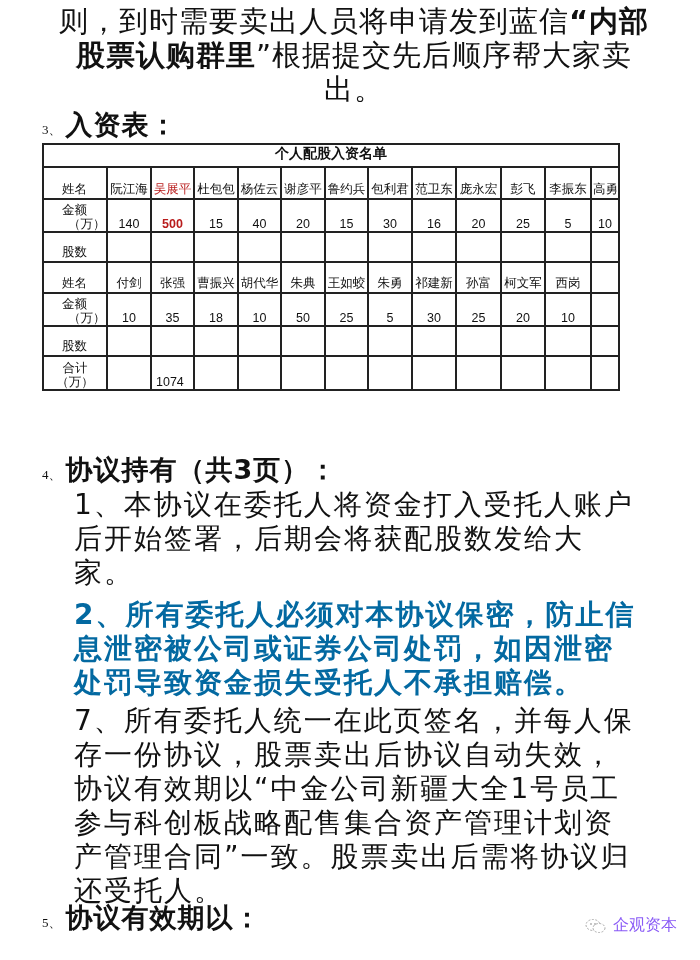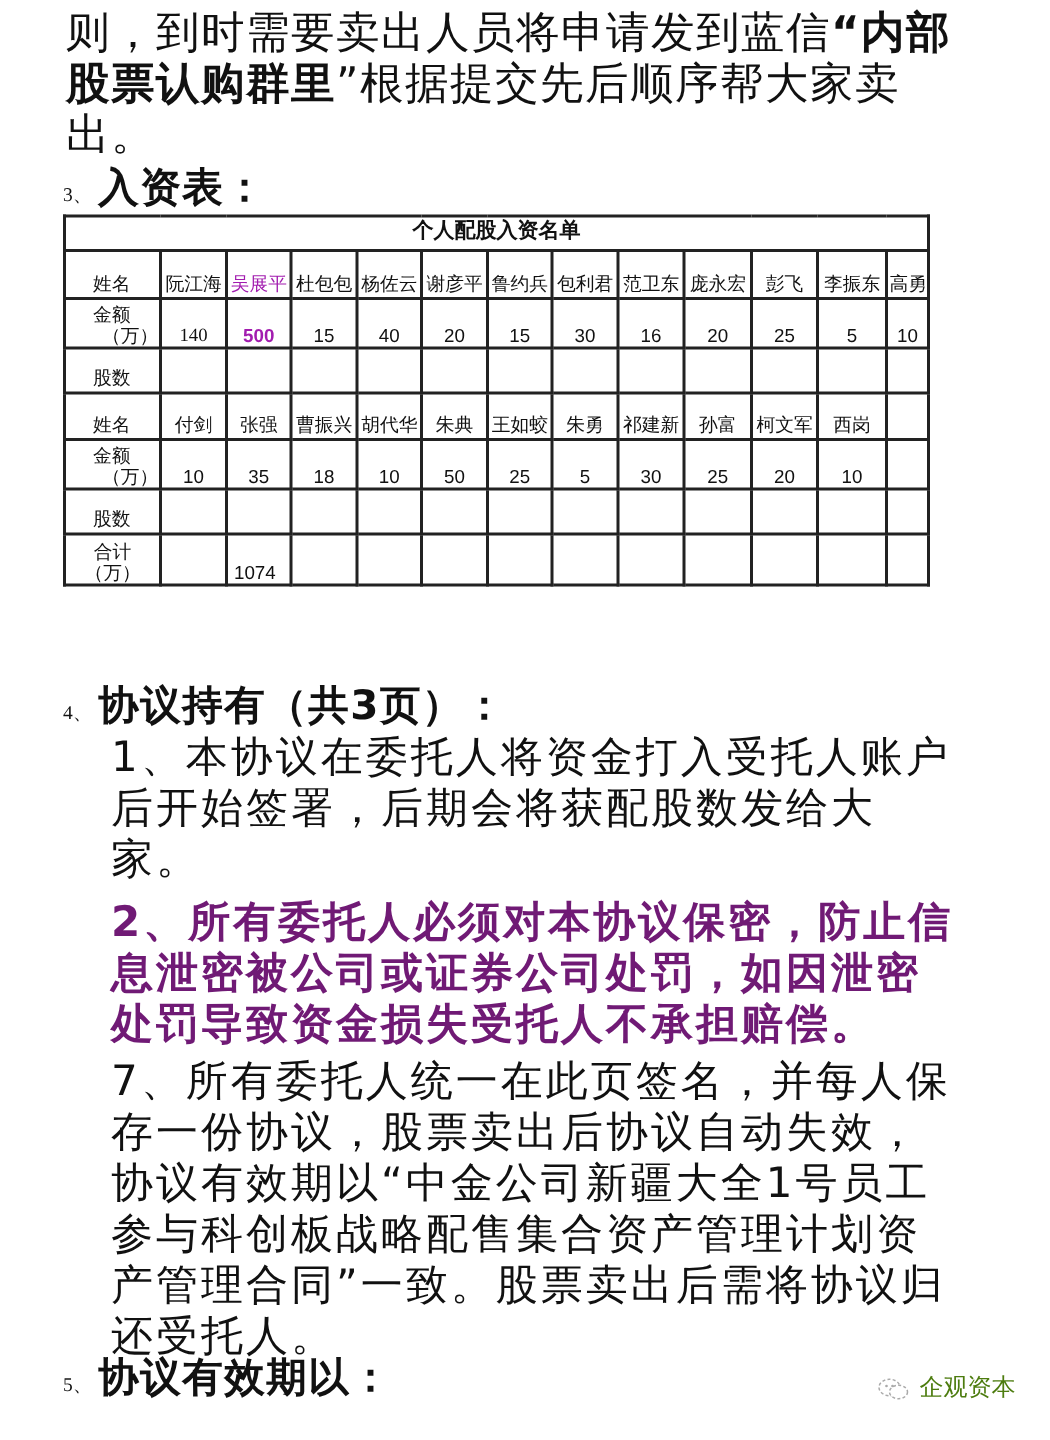--- a/index.html
+++ b/index.html
@@ -15,46 +15,46 @@
   .para b { font-weight:bold; }
   .heading {
     position:absolute; left:42px; display:flex; align-items:flex-end;
   }
   .heading .num { font-family:"Liberation Serif", serif; font-size:13px; margin-right:4px; margin-bottom:4px; }
   .heading .title { font-size:27px; font-weight:bold; letter-spacing:1px; }
   .body-text {
     position:absolute; left:74px; width:600px;
     font-size:28px; line-height:34px; letter-spacing:2px;
   }
-  .red { color:#701a75; font-weight:bold; }
+  .red { color:#0369a1; font-weight:bold; }
 
   table.fund {
     position:absolute; left:42px; top:143px; width:576px; height:248px;
     border-collapse:collapse; table-layout:fixed;
     font-family:"Liberation Sans", sans-serif; font-size:12.5px;
   }
   table.fund td { border:2px solid #222; padding:0 1px; text-align:center; vertical-align:bottom; white-space:nowrap; overflow:hidden; }
   table.fund td.label { text-align:left; padding-left:18px; }
   table.fund td.title-cell { text-align:center; font-size:14px; font-weight:bold; vertical-align:bottom; padding-bottom:3px; }
-  table.fund td.hl { color:#a21caf; font-weight:bold; }
-  table.fund td.serif { font-family:Liberation Serif, serif; }
+  table.fund td.hl { color:#b91c1c; font-weight:bold; }
+  table.fund td.serif { font-family:Liberation Sans, sans-serif; }
   .amt-label { line-height:14px; display:block; text-align:left; }
   .amt-label .u { display:block; padding-left:6px; }
   .total-label { line-height:14px; display:block; text-align:center; }
 
   .watermark {
     position:absolute; left:585px; top:915px; display:flex; align-items:center;
-    color:#4d7c0f; font-size:16px;
+    color:#8b5cf6; font-size:16px;
   }
   .watermark .wm-icon { width:22px; height:16px; margin-right:6px; }
 </style>
 </head>
 <body>
 
-<div class="para" style="top:4px;">
+<div class="para" style="top:4px;text-align:center;">
   <div><span>则，到时需要卖出人员将申请发到蓝信</span><b>“内部</b></div>
   <div><b>股票认购群里</b><span>”根据提交先后顺序帮大家卖</span></div>
   <div>出。</div>
 </div>
 
 <div class="heading" style="top:107px;">
   <span class="num">3、</span>
   <span class="title">入资表：</span>
 </div>
 

